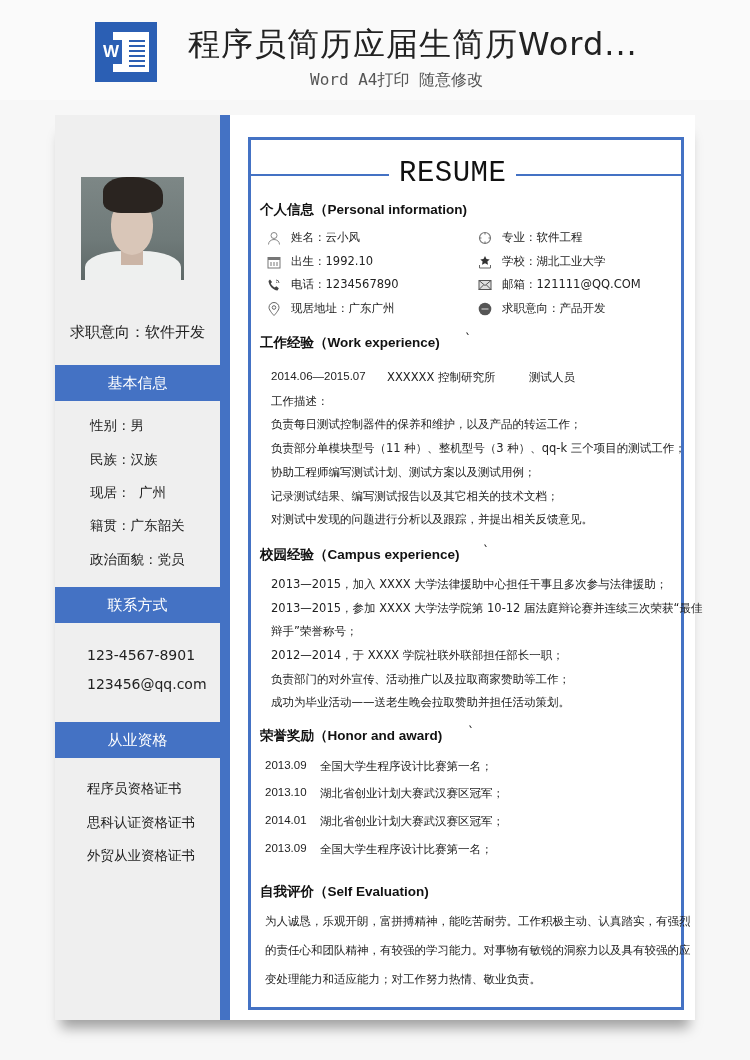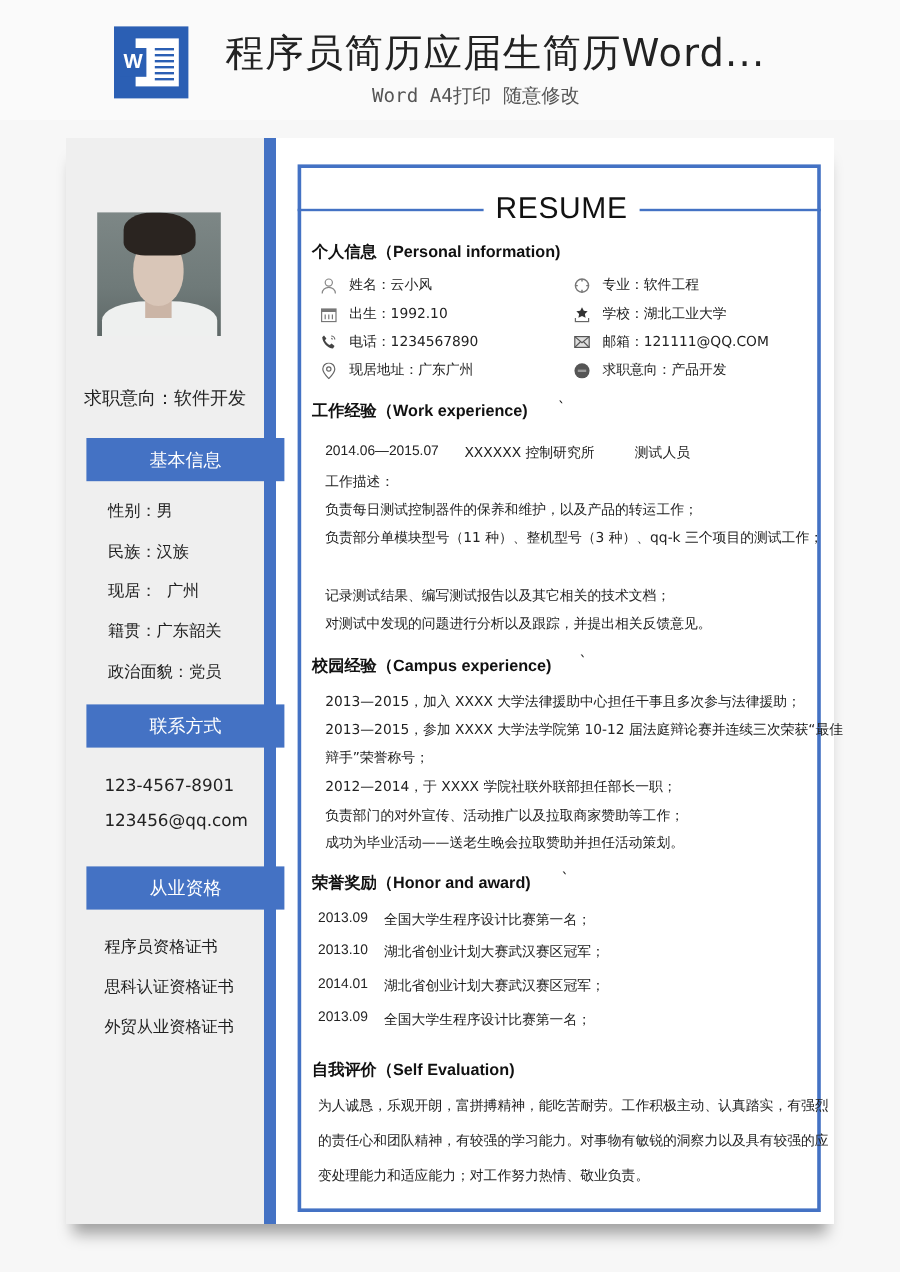--- a/index.html
+++ b/index.html
@@ -22,28 +22,28 @@
 
   .photo { position: absolute; left: 26px; top: 62px; width: 103px; height: 103px; overflow: hidden;
            background: linear-gradient(180deg, #7d8786 0%, #6f7a79 60%, #5e6867 100%); }
   .photo .hair { position: absolute; left: 22px; top: 0; width: 60px; height: 36px; background: #2a2420; border-radius: 40% 50% 30% 30%; }
   .photo .face { position: absolute; left: 30px; top: 22px; width: 42px; height: 56px; background: #d9c6b8; border-radius: 45% 45% 50% 50%; }
   .photo .shirt { position: absolute; left: 4px; top: 74px; width: 96px; height: 40px; background: #eef0ef; border-radius: 40% 40% 0 0; }
   .photo .neck { position: absolute; left: 40px; top: 70px; width: 22px; height: 18px; background: #cbb5a6; }
 
   .objective { position: absolute; left: 0; top: 208px; width: 165px; text-align: center; font-size: 15px; color: #222; }
 
-  .side-head { position: absolute; left: 17px; width: 165px; height: 36px; background: #4472c4; color: #fff; font-size: 15px; line-height: 36px; text-align: center; }
+  .side-head { position: absolute; left: 0; width: 165px; height: 36px; background: #4472c4; color: #fff; font-size: 15px; line-height: 36px; text-align: center; }
   .side-item { position: absolute; left: 35px; font-size: 13.5px; color: #222; white-space: nowrap; }
   .side-item.c { left: 32px; font-size: 14px; font-family: "DejaVu Sans", sans-serif; }
 
   
   .frame { position: absolute; left: 193px; top: 22px; width: 436px; height: 873px; border: 3px solid #4472c4; }
   .resume-line { position: absolute; left: 193px; top: 59px; width: 436px; height: 2px; background: #4472c4; }
-  .resume-title { position: absolute; left: 348px; top: 41px; padding: 0 10px; background: #fff; font-family: Liberation Sans, sans-serif; font-size: 25px; line-height: 36px; color: #111; letter-spacing: 0.5px; }
+  .resume-title { position: absolute; left: 334px; top: 41px; padding: 0 10px; background: #fff; font-family: Liberation Mono, monospace; font-size: 29px; line-height: 36px; color: #111; letter-spacing: 0.5px; }
 
   .sec-title { position: absolute; left: 205px; font-size: 13.5px; font-weight: bold; color: #111; font-family: "Liberation Sans", "DejaVu Sans", sans-serif; white-space: nowrap; }
   .tick { position: absolute; font-size: 12px; color: #111; }
 
   .info { position: absolute; font-size: 11.5px; color: #222; white-space: nowrap; display: flex; align-items: flex-end; }
   .info .ic { width: 14px; height: 14px; margin-right: 10px; display: inline-block; position: relative; flex: none; }
 
   .line { position: absolute; left: 216px; font-size: 11.5px; color: #222; white-space: nowrap; font-family: "DejaVu Sans", sans-serif; }
   .award-date { position: absolute; left: 210px; font-size: 11.5px; color: #222; font-family: "Liberation Sans", sans-serif; }
   .award-text { position: absolute; left: 265px; font-size: 11.5px; color: #222; white-space: nowrap; }
@@ -179,20 +179,21 @@
   </div>
 
   <div class="sec-title" style="top:219px">工作经验（Work experience)</div>
   <div class="tick" style="left:410px; top:217px">`</div>
   <div class="work-meta" style="left:216px; font-family:'Liberation Sans',sans-serif">2014.06—2015.07</div>
   <div class="work-meta" style="left:332px">XXXXXX 控制研究所</div>
   <div class="work-meta" style="left:474px">测试人员</div>
   <div class="line" style="top:279px">工作描述：</div>
   <div class="line" style="top:302px">负责每日测试控制器件的保养和维护，以及产品的转运工作；</div>
   <div class="line" style="top:326px">负责部分单模块型号（11 种）、整机型号（3 种）、qq-k 三个项目的测试工作；</div>
+  <div class="line" style="top:350px">协助工程师编写测试计划、测试方案以及测试用例；</div>
   <div class="line" style="top:374px">记录测试结果、编写测试报告以及其它相关的技术文档；</div>
   <div class="line" style="top:397px">对测试中发现的问题进行分析以及跟踪，并提出相关反馈意见。</div>
 
   <div class="sec-title" style="top:431px">校园经验（Campus experience)</div>
   <div class="tick" style="left:428px; top:429px">`</div>
   <div class="line" style="top:462px">2013—2015，加入 XXXX 大学法律援助中心担任干事且多次参与法律援助；</div>
   <div class="line" style="top:486px">2013—2015，参加 XXXX 大学法学院第 10-12 届法庭辩论赛并连续三次荣获“最佳</div>
   <div class="line" style="top:509px">辩手”荣誉称号；</div>
   <div class="line" style="top:533px">2012—2014，于 XXXX 学院社联外联部担任部长一职；</div>
   <div class="line" style="top:557px">负责部门的对外宣传、活动推广以及拉取商家赞助等工作；</div>

